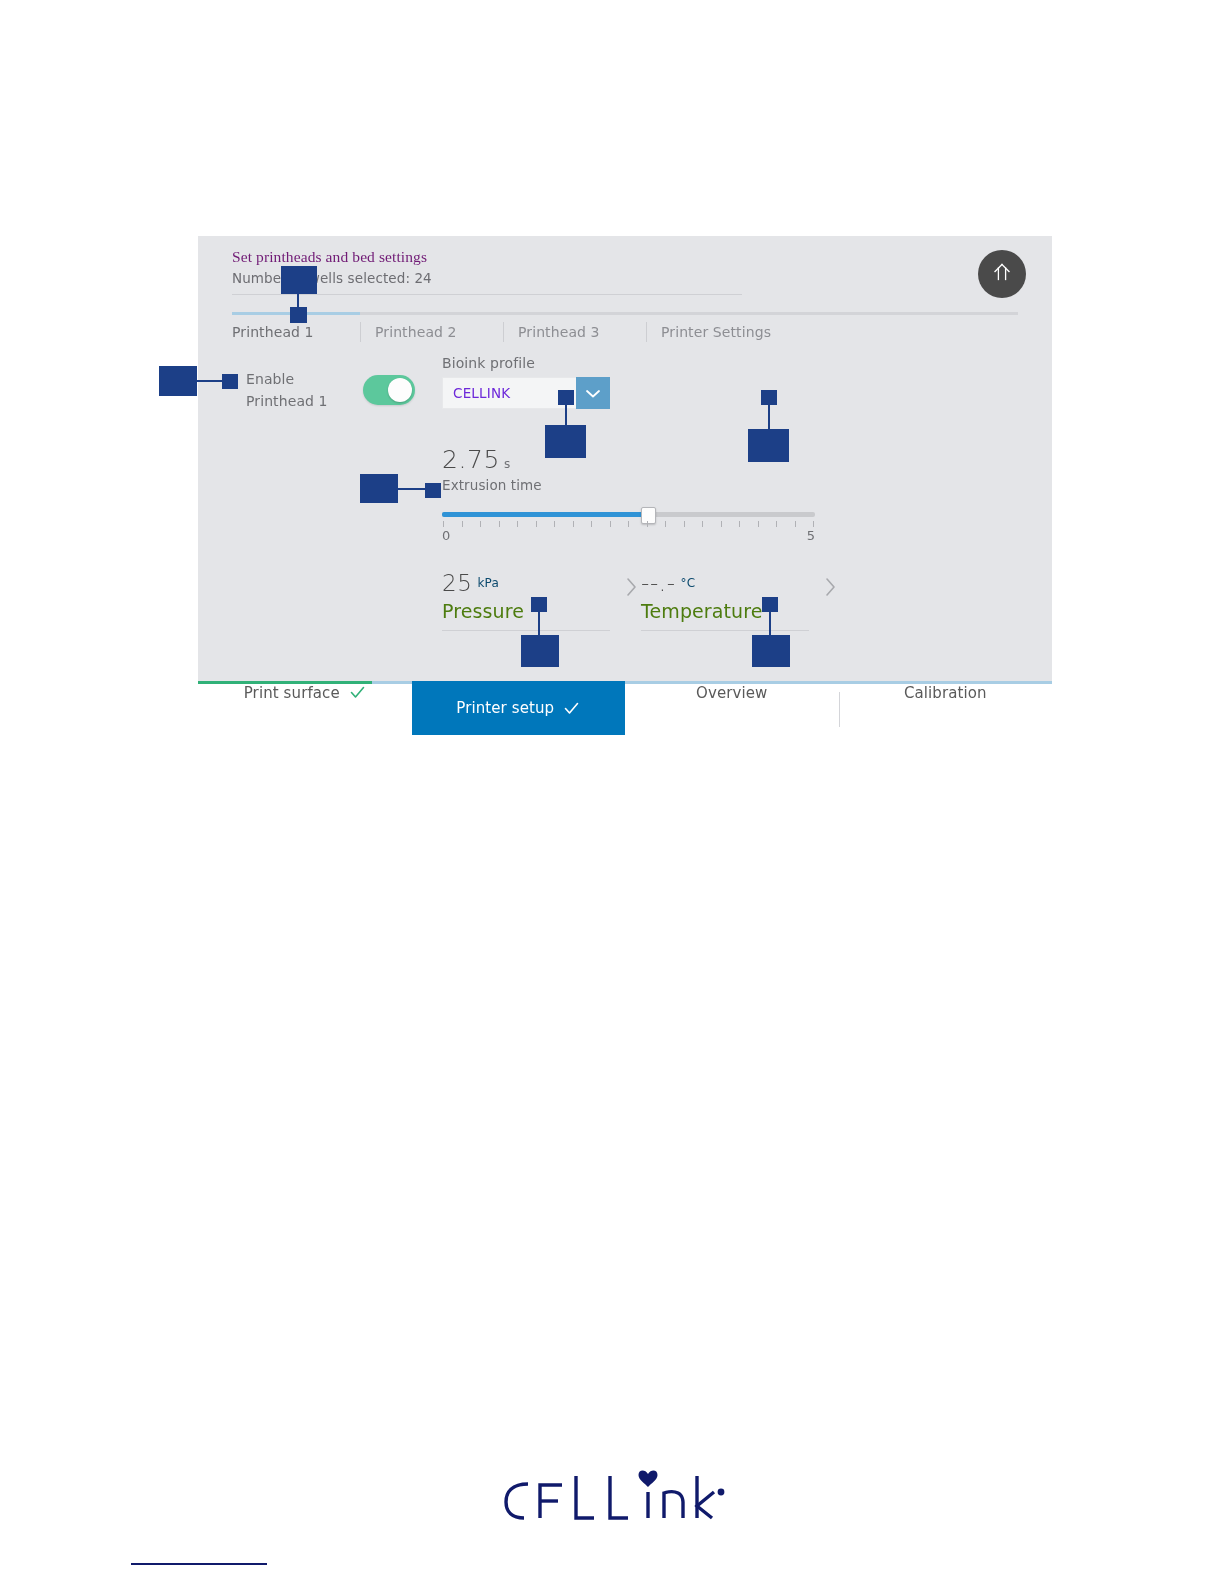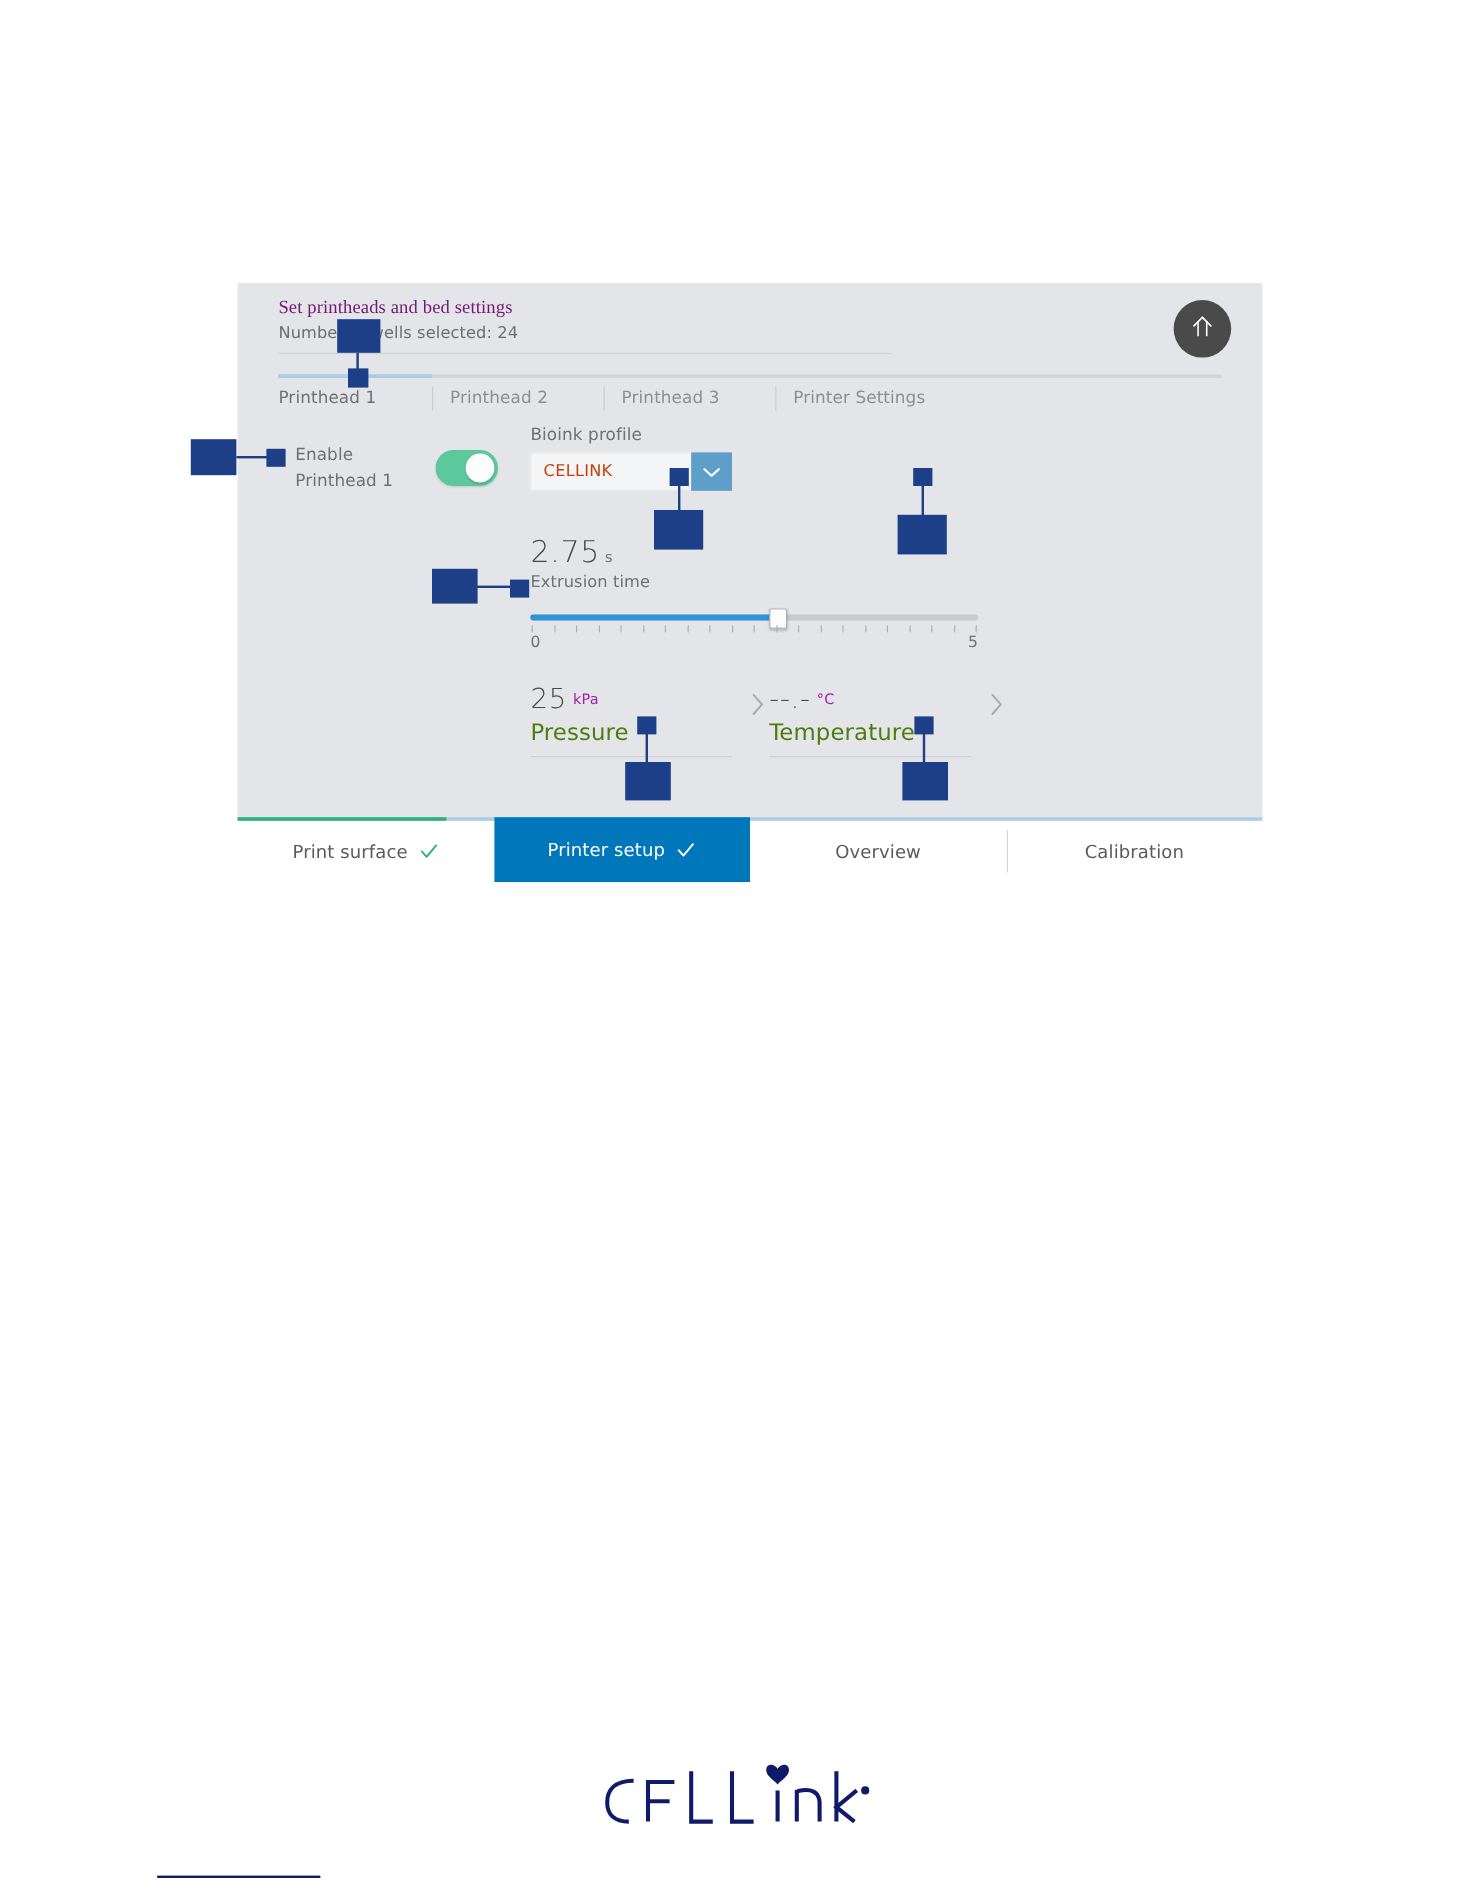--- a/index.html
+++ b/index.html
@@ -161,21 +161,21 @@
   }
   .dd-field {
     flex: 1 1 auto;
     background: #f4f5f6;
     border: 1px solid #e7e8ea;
     border-right: none;
     display: flex;
     align-items: center;
     padding-left: 10px;
     font-size: 13.5px;
-    color: #c2410c;
+    color: #6d28d9;
     letter-spacing: .2px;
     box-sizing: border-box;
   }
   .dd-arrow {
     flex: 0 0 34px;
     background: #5d9fc9;
     display: flex;
     align-items: center;
     justify-content: center;
   }
@@ -230,21 +230,21 @@
     display: flex; justify-content: space-between;
     font-size: 13px; color: #6f7074;
   }
 
   
   .metric { position: absolute; width: 168px; }
   .metric.pressure { left: 244px; top: 334px; }
   .metric.temperature { left: 443px; top: 334px; }
   .metric-head { display: flex; align-items: center; }
   .metric-val { font-size: 23px; color: #4a4a4a; font-weight: 300; letter-spacing: .6px; }
-  .metric-unit { font-size: 12px; color: #a21caf; margin-left: 5px; letter-spacing: .2px; }
+  .metric-unit { font-size: 12px; color: #0c4a6e; margin-left: 5px; letter-spacing: .2px; }
   .metric-name { font-size: 19px; color: #4d7c0f; margin-top: 4px; letter-spacing: .1px; }
   .metric-rule { width: 168px; height: 1px; background: #cfd0d4; margin-top: 8px; }
   .metric-chev { position: absolute; right: -28px; top: 6px; }
 
   
   .nav-bar {
     position: absolute;
     left: 198px;
     top: 681px;
     width: 854px;
@@ -256,21 +256,21 @@
     background: #a8cde4;
   }
   .nav-topline-done {
     position: absolute; left: 0; top: 0;
     width: 174px; height: 3px;
     background: #31b178;
   }
   .nav-items { position: absolute; left: 0; top: 3px; width: 854px; height: 51px; display: flex; }
   .nav-item {
     flex: 1 1 0;
-    display: flex; align-items: center; justify-content: center;
+    display: flex; justify-content: center;
     font-size: 15px; color: #5a5a5a;
     letter-spacing: .1px;
     background: transparent;
     position: relative;
     height: 51px;
     box-sizing: border-box;
   }
   .nav-item .nav-text { display: inline-block; }
   .nav-item.active {
     background: #0077bb;

